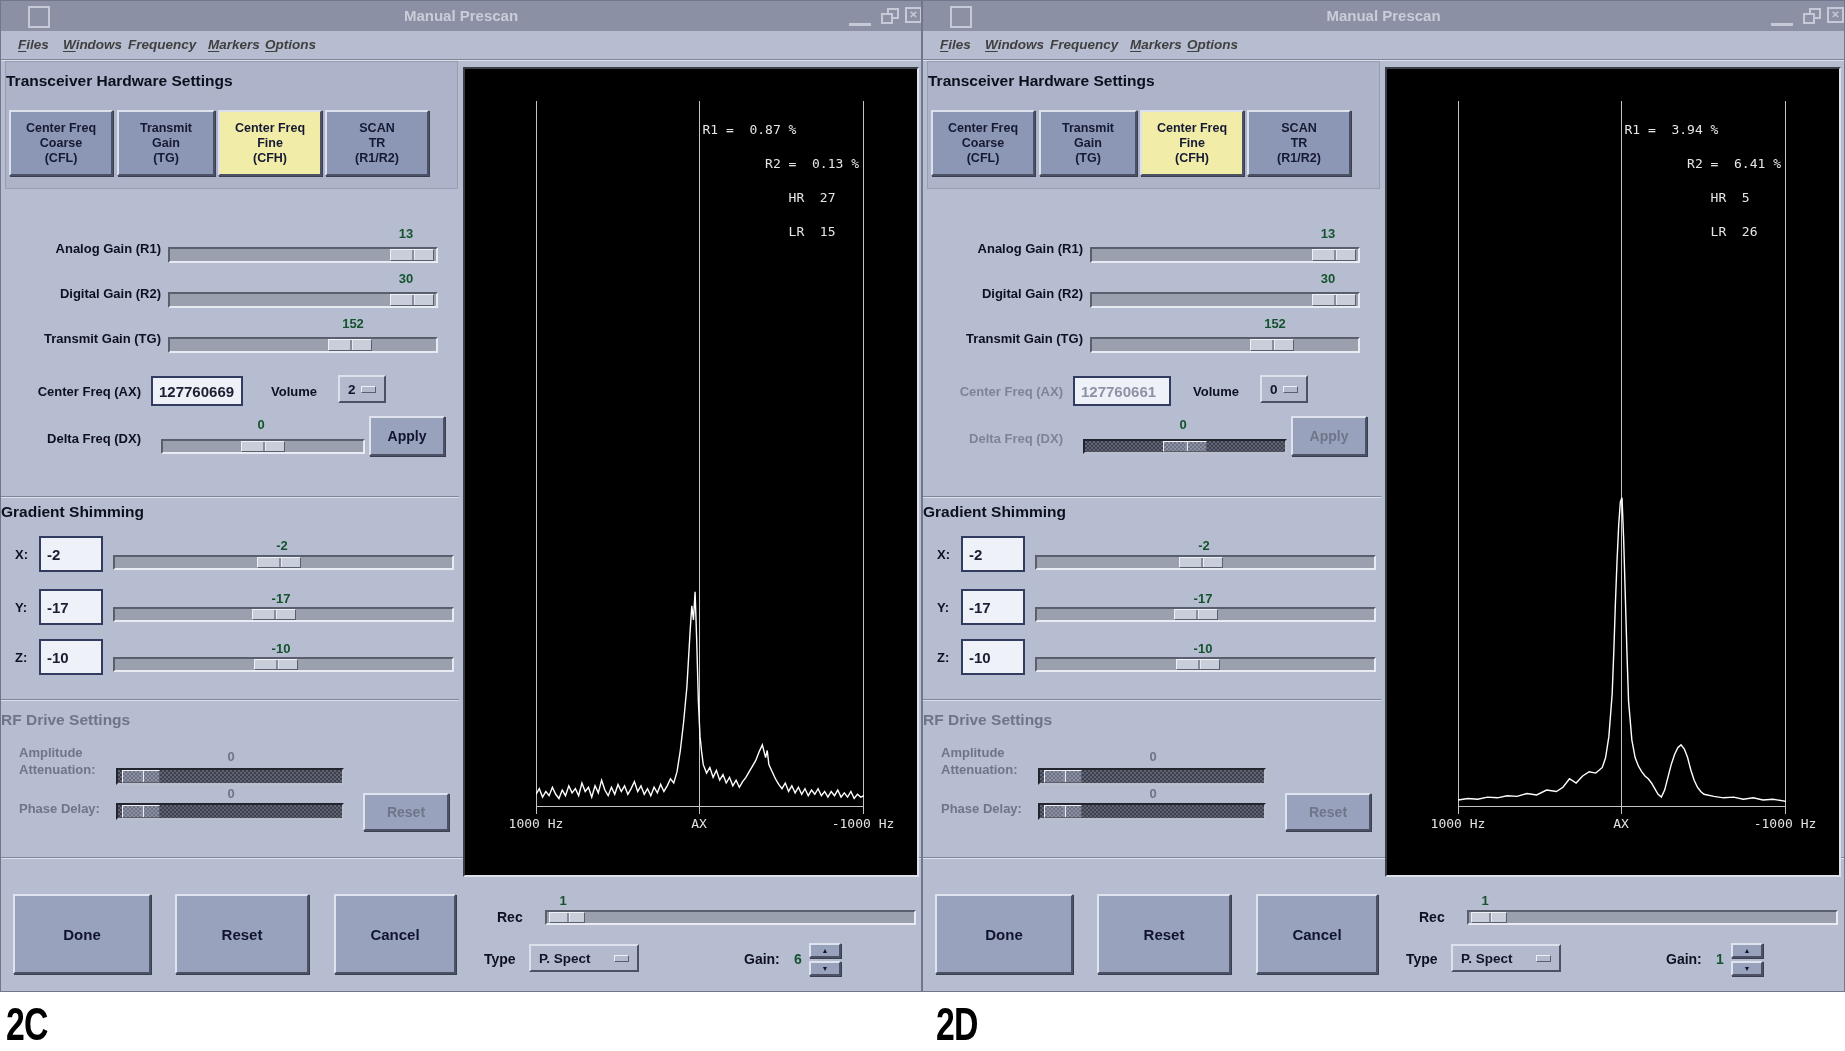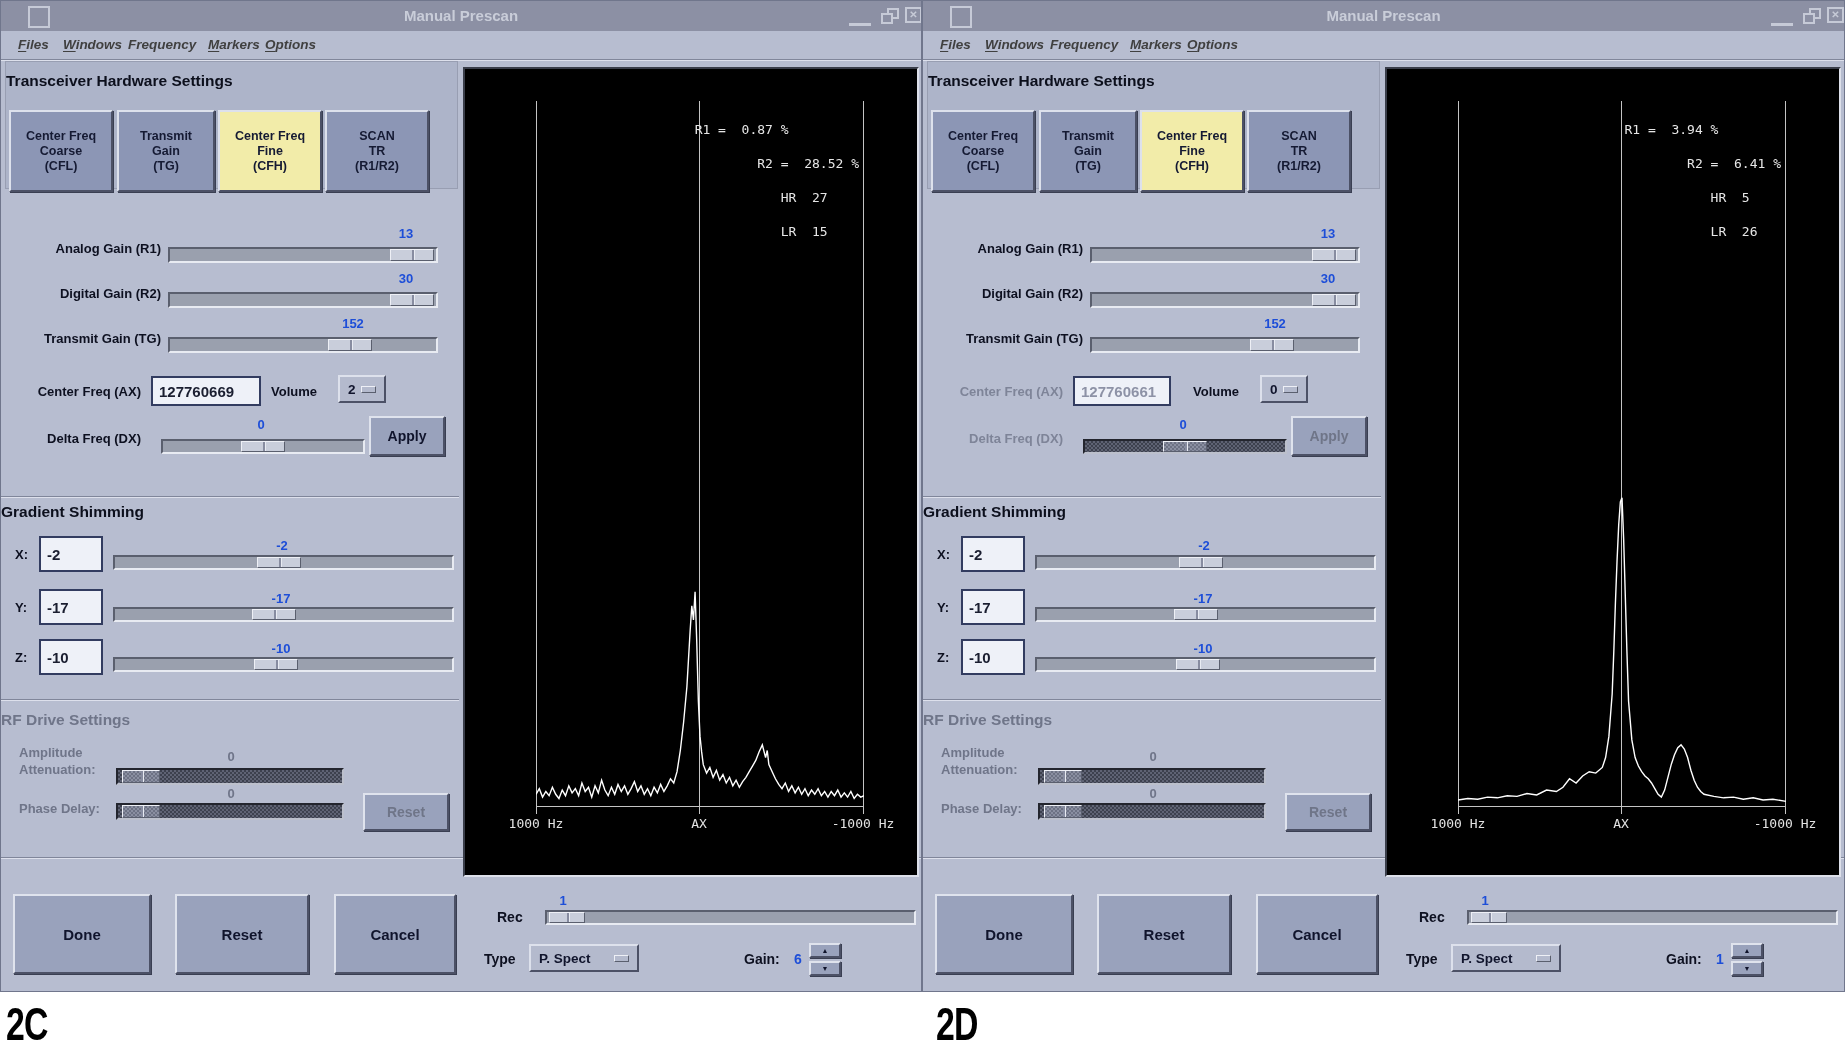--- a/index.html
+++ b/index.html
@@ -27,32 +27,32 @@
            border-bottom:1px solid #80869a;box-shadow:0 1px 0 #dde0ec;}
   .mi{position:absolute;top:6px;font-size:13.5px;font-weight:bold;color:#404040;font-style:italic;}
   .mi::first-letter{text-decoration:underline;text-underline-offset:2px;}
   .mi.no-u::first-letter{text-decoration:none;}
 
   
   .txr{position:absolute;left:4px;top:60px;width:451px;height:126px;background:#adb4c9;
        border:1px solid #989eb2;}
   .sec-title{position:absolute;left:0;right:0;font-weight:bold;color:#0c0f1c;}
   .txr .sec-title{top:10px;font-size:15.5px;}
-  .tbtn{position:absolute;top:48px;height:82px;background:#8c96b5;
+  .tbtn{position:absolute;top:48px;height:66px;background:#8c96b5;
         border-top:2px solid #dde1ec;border-left:2px solid #dde1ec;
         border-bottom:2px solid #4c5166;border-right:2px solid #4c5166;
         box-shadow:1px 1px 0 #3a3f52;box-sizing:border-box;
         display:flex;flex-direction:column;align-items:center;justify-content:center;
         font-size:12.5px;font-weight:bold;color:#151a33;line-height:15px;text-align:center;}
   .tbtn.active{background:#f2eca9;}
 
   
   .lbl{position:absolute;font-size:13px;font-weight:bold;color:#0d1020;}
   .rlbl{text-align:right;}
-  .val{position:absolute;font-size:13px;font-weight:bold;color:#1d4ed8;transform:translateX(-50%);}
+  .val{position:absolute;font-size:13px;font-weight:bold;color:#14532d;transform:translateX(-50%);}
   .trough{position:absolute;background:#9aa0ae;box-sizing:border-box;
           border-top:2px solid #5a5f6e;border-left:2px solid #5a5f6e;
           border-bottom:2px solid #e8ebf2;border-right:2px solid #e8ebf2;}
   .thumb{position:absolute;top:0;height:100%;width:44px;background:#c9cedb;box-sizing:border-box;
          border-top:1px solid #eef0f6;border-left:1px solid #eef0f6;
          border-bottom:1px solid #5a5f6e;border-right:1px solid #5a5f6e;}
   .thumb::after{content:"";position:absolute;left:50%;top:0;bottom:0;width:2px;
                 background:#878ca0;border-right:1px solid #e8ebf2;}
   .checker{background-color:#4a4e5c;background-image:repeating-conic-gradient(#3d414e 0% 25%,#5f6374 0% 50%);
            background-size:4px 4px;border-top-color:#23252e;border-left-color:#23252e;
@@ -166,21 +166,21 @@
       <div class="thumb" style="left:220px"></div>
     </div>
 
     <div class="lbl rlbl" style="left:0;top:330px;width:160px">Transmit Gain (TG)</div>
     <div class="val" style="left:352px;top:315px">152</div>
     <div class="trough" style="left:167px;top:336px;width:270px;height:16px">
       <div class="thumb" style="left:158px"></div>
     </div>
 
     <div class="lbl rlbl cf-label" style="left:0;top:383px;width:140px">Center Freq (AX)</div>
-    <input class="field cf-input" style="left: 150px; top: 375px; width: 110px; height: 30px;" type="text" value="127760669">
+    <input class="field cf-input" style="left: 150px; top: 375px; width: 92px; height: 30px;" type="text" value="127760669">
     <div class="lbl" style="left:270px;top:383px">Volume</div>
     <div class="opt" style="left:337px;top:374px;width:48px;height:28px">
       <span>2</span>
       <span class="optbar"></span>
     </div>
 
     <div class="lbl rlbl df-label" style="left:0;top:430px;width:140px">Delta Freq (DX)</div>
     <div class="val" style="left:260px;top:416px">0</div>
     <div class="trough delta-trough" style="left:160px;top:438px;width:204px;height:15px">
       <div class="thumb delta-thumb" style="left:78px"></div>
@@ -239,21 +239,21 @@
       <div class="vline" style="left:234px"></div>
       <div class="vline" style="left:398px"></div>
       <div class="hline"></div>
       <div class="tick" style="left:71px"></div>
       <div class="tick" style="left:234px"></div>
       <div class="tick" style="left:398px"></div>
       <svg class="spec" viewBox="0 0 1000 1000" preserveAspectRatio="none">
         <polyline fill="none" stroke="#ffffff" stroke-width="1.4" vector-effect="non-scaling-stroke" points="0.0,982.0 10.0,974.0 20.0,986.0 30.0,978.0 40.0,984.0 50.0,972.0 60.0,982.0 70.0,988.0 80.0,976.0 90.0,984.0 100.0,970.0 110.0,980.0 120.0,974.0 130.0,984.0 140.0,966.0 150.0,978.0 160.0,972.0 170.0,986.0 180.0,970.0 190.0,980.0 200.0,962.0 210.0,976.0 220.0,984.0 230.0,972.0 240.0,982.0 250.0,968.0 260.0,978.0 270.0,970.0 280.0,982.0 290.0,974.0 300.0,964.0 310.0,978.0 320.0,970.0 330.0,982.0 340.0,974.0 350.0,984.0 360.0,972.0 370.0,980.0 380.0,968.0 390.0,978.0 400.0,970.0 410.0,960.0 420.0,966.0 430.0,950.0 440.0,920.0 450.0,880.0 460.0,830.0 465.0,790.0 470.0,750.0 475.0,715.0 480.0,735.0 485.0,695.0 490.0,765.0 495.0,850.0 500.0,900.0 505.0,922.0 510.0,940.0 520.0,952.0 530.0,944.0 540.0,958.0 550.0,948.0 560.0,962.0 570.0,954.0 580.0,966.0 590.0,958.0 600.0,970.0 610.0,962.0 620.0,972.0 630.0,964.0 640.0,958.0 650.0,950.0 660.0,942.0 670.0,934.0 680.0,922.0 690.0,912.0 700.0,930.0 705.0,920.0 710.0,940.0 720.0,950.0 730.0,960.0 740.0,968.0 750.0,974.0 760.0,966.0 770.0,978.0 780.0,970.0 790.0,980.0 800.0,972.0 810.0,982.0 820.0,974.0 830.0,984.0 840.0,976.0 850.0,982.0 860.0,974.0 870.0,984.0 880.0,978.0 890.0,986.0 900.0,978.0 910.0,984.0 920.0,976.0 930.0,986.0 940.0,980.0 950.0,986.0 960.0,978.0 970.0,988.0 980.0,982.0 990.0,986.0 1000.0,984.0"></polyline>
       </svg>
       <div class="readout"><span>R1 =  0.87 %</span><br>
-        <span>R2 =  28.52 %</span><br>
+        <span>R2 =  0.13 %</span><br>
         <span>   HR  27</span><br>
         <span>   LR  15</span></div>
       <div class="xlab" style="left:71px">1000 Hz</div>
       <div class="xlab" style="left:234px">AX</div>
       <div class="xlab" style="left:398px">-1000 Hz</div>
     </div>
 
     <div class="lbl" style="left:496px;top:908px;font-size:14px">Rec</div>
     <div class="val" style="left:562px;top:892px">1</div>
     <div class="trough" style="left:544px;top:909px;width:371px;height:15px">

